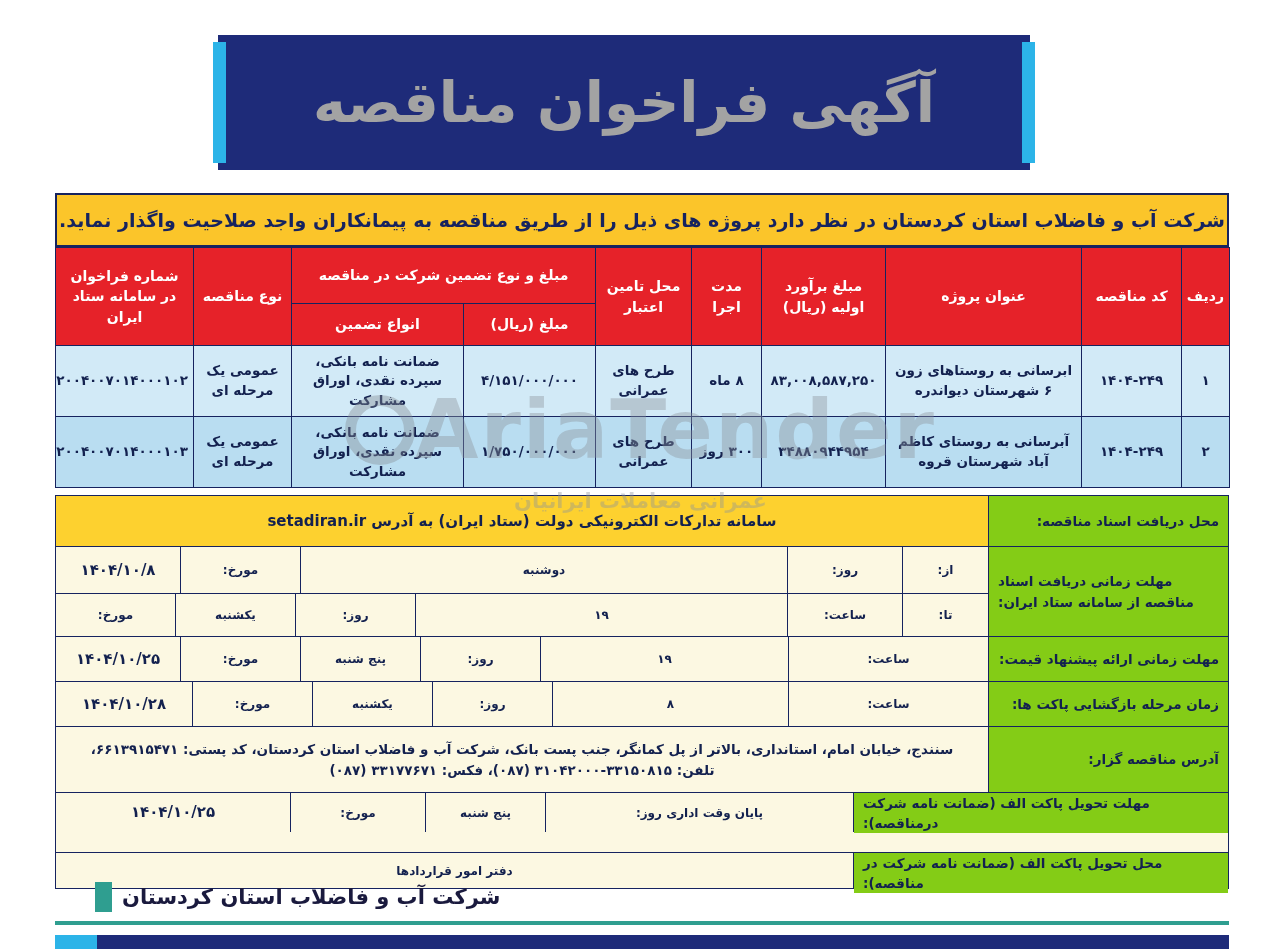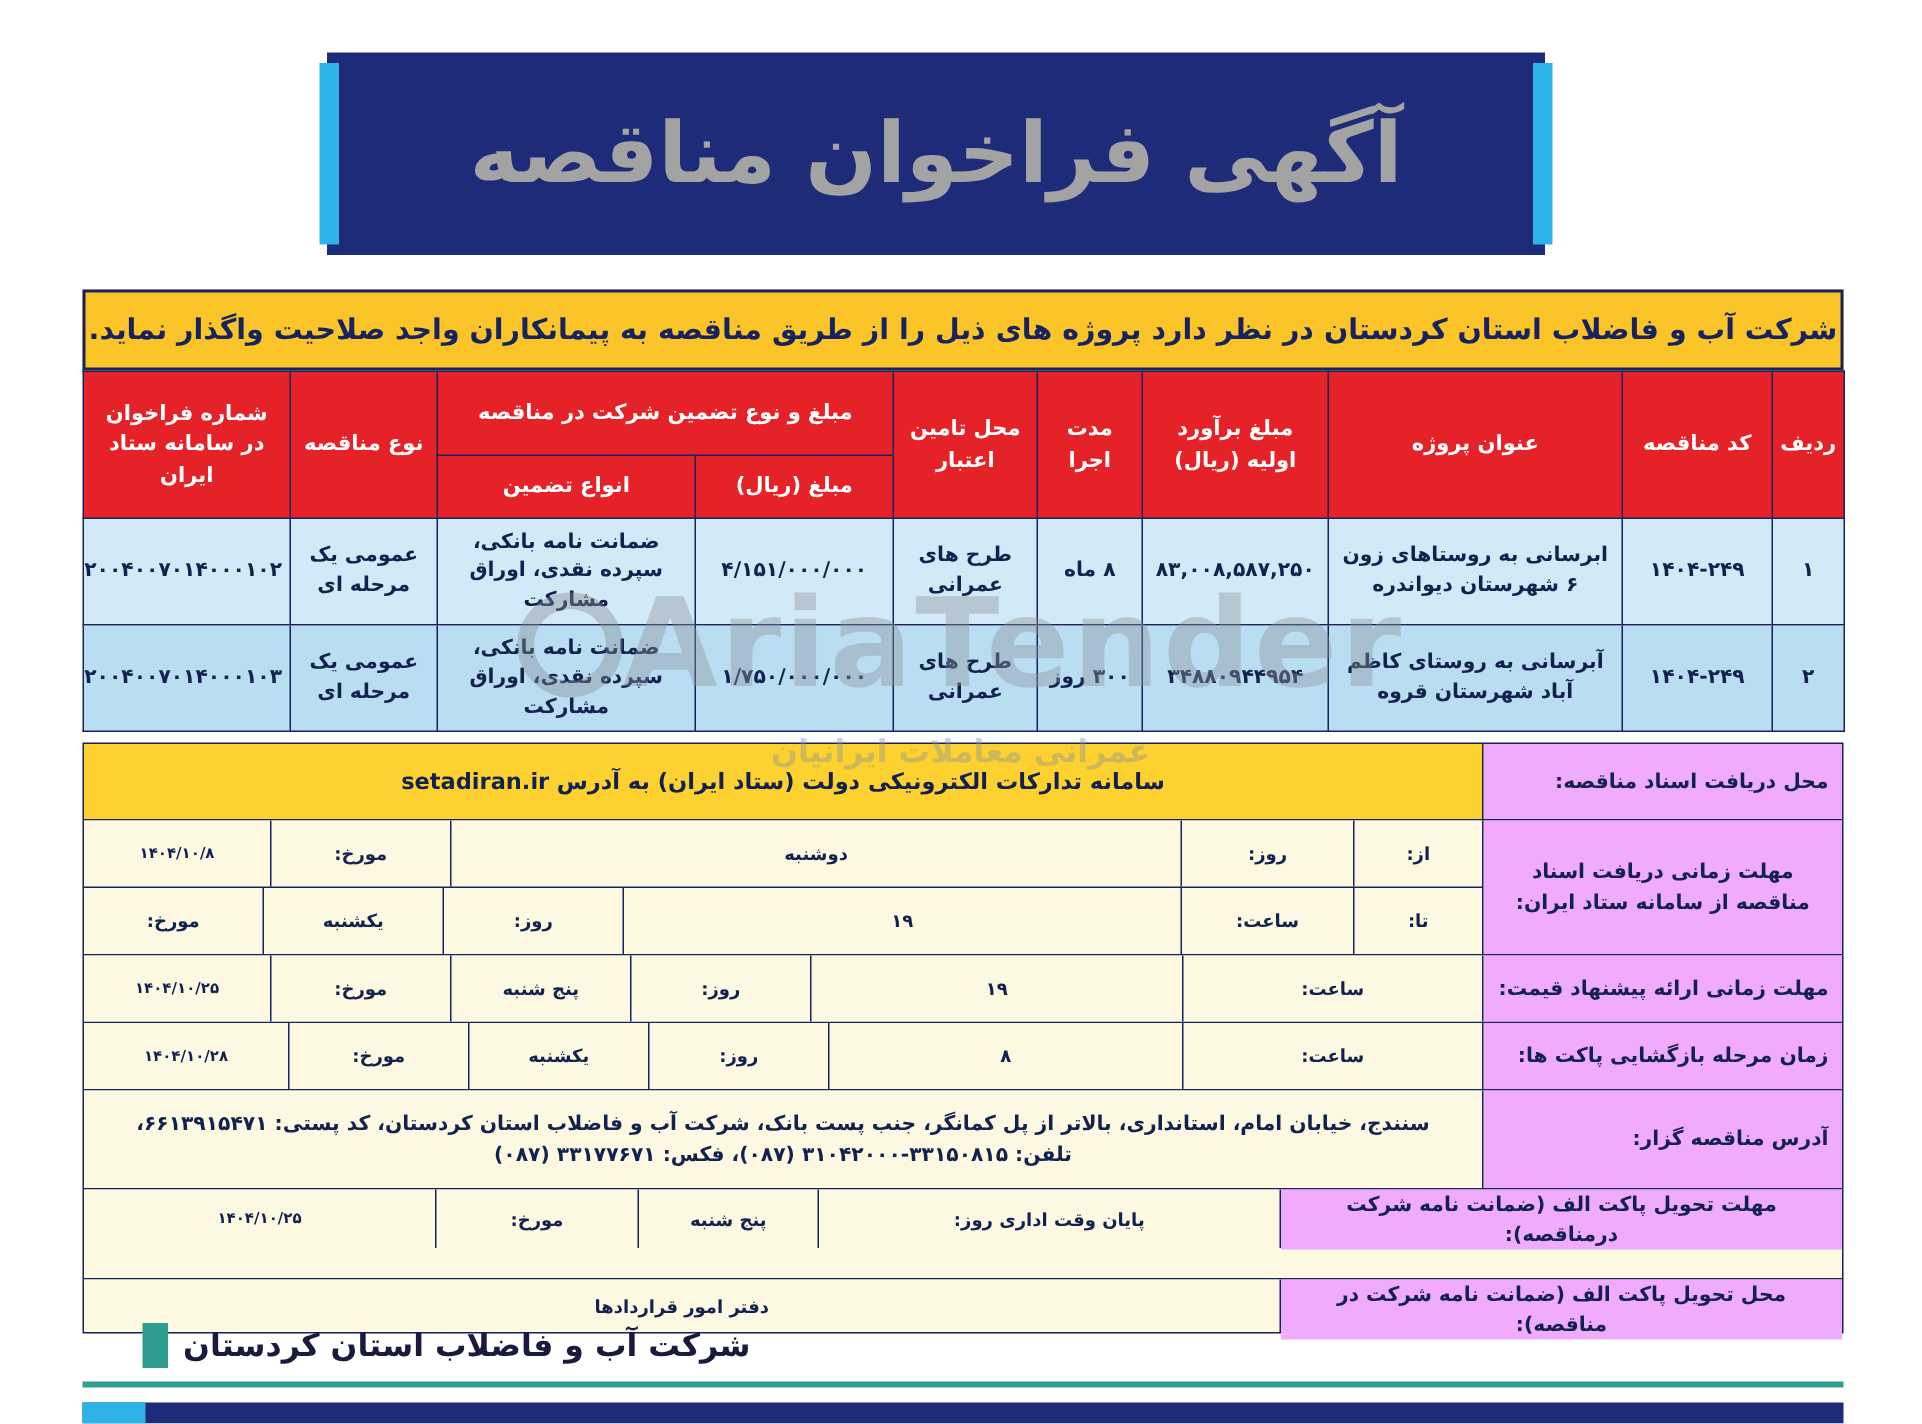--- a/index.html
+++ b/index.html
@@ -53,39 +53,39 @@
   .irow { display: flex; align-items: stretch; }
   .irow + .irow { border-top: 1.5px solid #16235f; }
   .icell {
     display: flex; align-items: center; justify-content: center;
     color: #13214f; font-weight: bold; font-size: 12px;
     background: #fcf8e2; text-align: center; flex: none; line-height: 1.5;
   }
   .icell + .icell, .vsplit { border-right: 1.5px solid #16235f; }
   .grow { flex: 1 1 auto; }
   .ilabel {
-    width: 239px; flex: none; background: #f0abfc;
+    width: 239px; flex: none; background: #84cc16;
     display: flex; align-items: center; justify-content: flex-start;
     padding: 20px 9px; color: #13214f; font-weight: bold; font-size: 13.5px;
-    text-align: center; line-height: 1.5;
+    text-align: left; line-height: 1.5;
   }
   .ilabel.wide { width: 374px; }
   .vsplit { display: flex; flex-direction: column; flex: 1 1 auto; }
   .subrow { display: flex; flex: 1 1 auto; }
   .subrow + .subrow { border-top: 1.5px solid #16235f; }
   .row-a { height: 50px; }
   .row-b { height: 90px; }
   .row-c, .row-d { height: 45px; }
   .row-e { height: 66px; }
   .row-f { height: 40px; }
   .row-g { height: 36px; margin-top: 20px; }
   .yellow-cell { background: #fdd12f; font-size: 15px; }
   .yellow-cell .url { margin-right: 5px; font-weight: bold; }
   .addr-cell { flex-direction: column; font-size: 13.5px; }
-  .date-cell { font-size: 10px; }
+  .date-cell { font-size: 15px; }
 
   
   .footer {
     position: absolute; top: 882px; left: 95px;
     display: flex; align-items: center; gap: 10px; direction: ltr;
   }
   .footer-block { width: 17px; height: 30px; background: #2f9e90; }
   .footer-text { font-size: 21px; font-weight: bold; color: #1a1a3e; direction: rtl; }
   .rule { position: absolute; top: 921px; left: 55px; width: 1174px; height: 4px; background: #2f9e90; }
   .bottombar { position: absolute; top: 935px; left: 55px; width: 1174px; height: 14px; background: #1e2b79; direction: ltr; }

